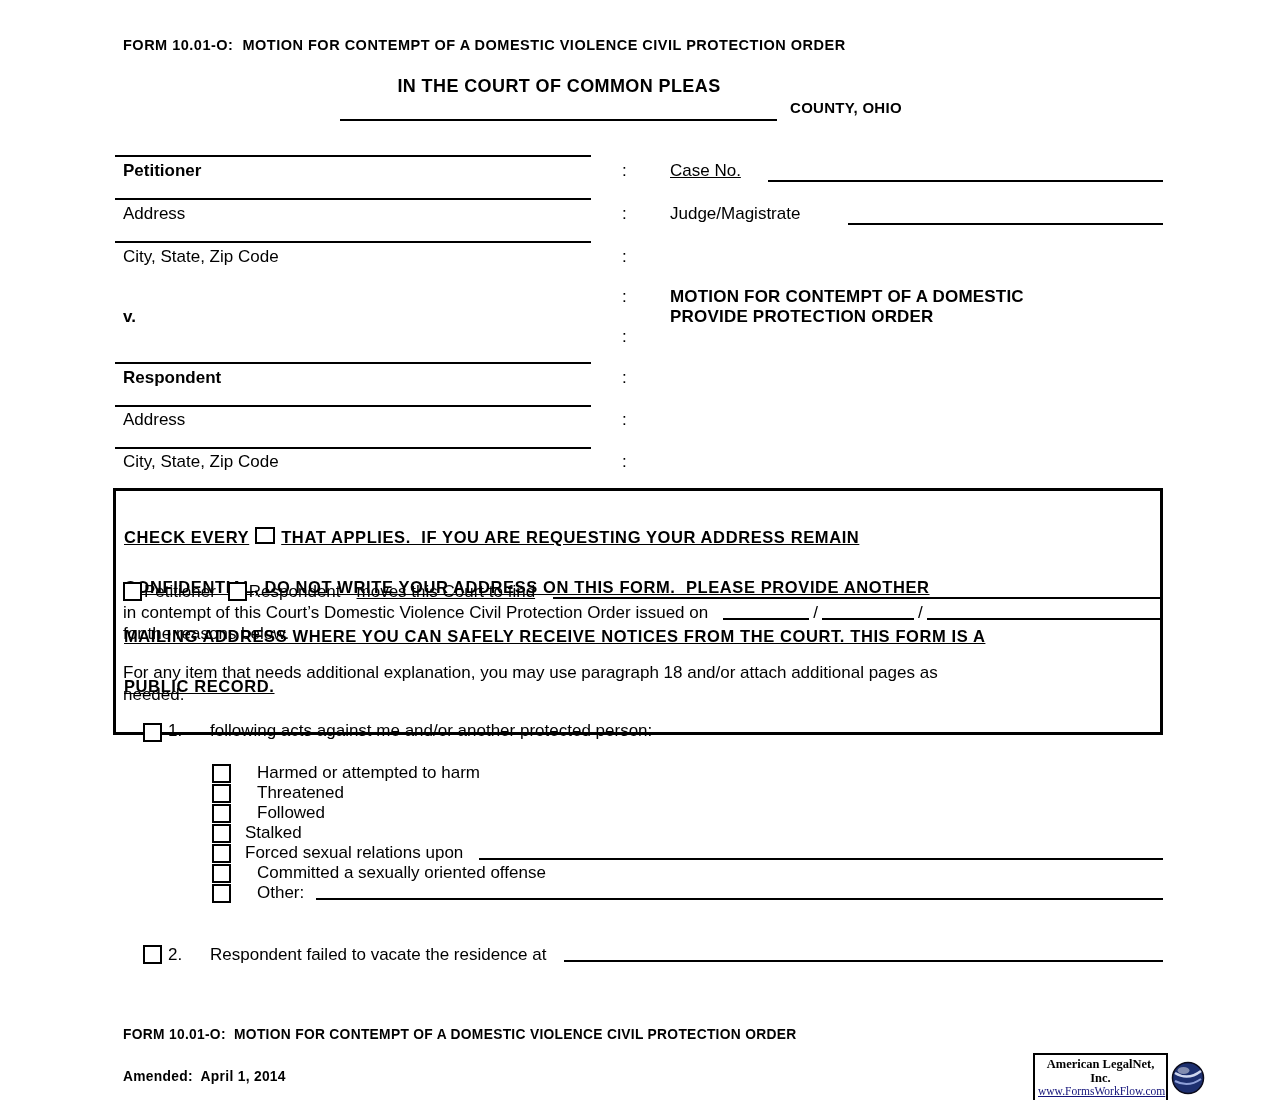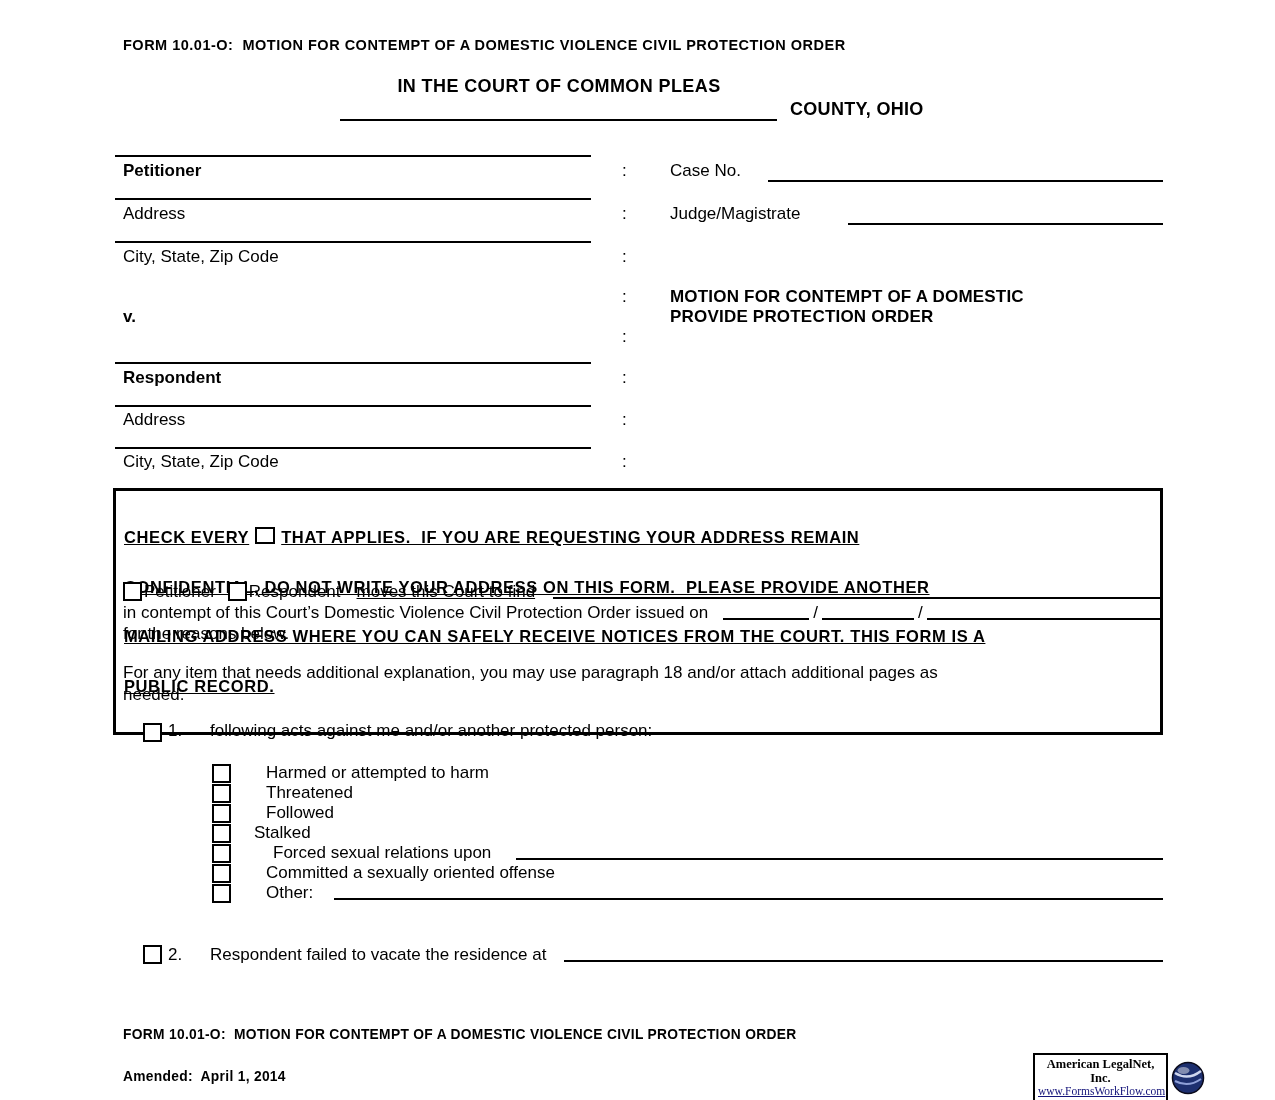--- a/index.html
+++ b/index.html
@@ -7,37 +7,37 @@
         font-family:"Liberation Sans",sans-serif;overflow:hidden;}
   .abs{position:absolute;}
   .b{font-weight:700;}
   .pre{white-space:pre-wrap;}
   .t17{font-size:17px;line-height:21px;}
   .hline{position:absolute;height:0;border-top:2px solid #000;}
   .cb{display:inline-block;width:15px;height:15px;border:2px solid #000;background:#fff;
       flex:none;box-sizing:content-box;}
   .row{display:flex;height:21px;line-height:21px;align-items:baseline;}
   .row .cb{align-self:center;}
-  .subrow{display:flex;height:20px;line-height:20px;align-items:baseline;gap:9px;}
+  .subrow{display:flex;height:20px;line-height:20px;align-items:baseline;}
   .subrow .cb{align-self:center;}
   .blank{height:0;border-bottom:2px solid #000;align-self:flex-end;margin-bottom:3px;}
   .noticebox{border:3px solid #000;box-sizing:border-box;padding:3px 8px 5px 8px;}
   .noticetext{font-size:16.5px;line-height:16.5px;letter-spacing:.6px;font-weight:700;}
   u{text-decoration:underline;}
 </style>
 </head>
 <body>
 
 <div class="page">
 
   <div class="abs b pre" style="left:123px;top:37px;font-size:14.5px;letter-spacing:.5px;">FORM 10.01-O:  MOTION FOR CONTEMPT OF A DOMESTIC VIOLENCE CIVIL PROTECTION ORDER</div>
 
   <div class="abs b" style="left:0;top:76px;width:1118px;text-align:center;font-size:18px;letter-spacing:.4px;">IN THE COURT OF COMMON PLEAS</div>
   <div class="hline" style="left:340px;top:119px;width:437px;"></div>
-  <div class="abs b" style="left:790px;top:99px;font-size:18px;letter-spacing:.3px;">COUNTY, OHIO</div>
+  <div class="abs b" style="left:790px;top:99px;font-size:15px;letter-spacing:.3px;">COUNTY, OHIO</div>
 
   <div class="hline" style="left:115px;top:155px;width:476px;"></div>
   <div class="hline" style="left:115px;top:198px;width:476px;"></div>
   <div class="hline" style="left:115px;top:241px;width:476px;"></div>
   <div class="hline" style="left:115px;top:362px;width:476px;"></div>
   <div class="hline" style="left:115px;top:405px;width:476px;"></div>
   <div class="hline" style="left:115px;top:447px;width:476px;"></div>
 
   <div class="abs t17 b" style="left:123px;top:160px;">Petitioner</div>
   <div class="abs t17" style="left:123px;top:203px;">Address</div>
@@ -49,21 +49,21 @@
 
   <div class="abs t17" style="left:622px;top:160px;">:</div>
   <div class="abs t17" style="left:622px;top:203px;">:</div>
   <div class="abs t17" style="left:622px;top:246px;">:</div>
   <div class="abs t17" style="left:622px;top:286px;">:</div>
   <div class="abs t17" style="left:622px;top:326px;">:</div>
   <div class="abs t17" style="left:622px;top:367px;">:</div>
   <div class="abs t17" style="left:622px;top:409px;">:</div>
   <div class="abs t17" style="left:622px;top:451px;">:</div>
 
-  <div class="abs t17" style="left:670px;top:160px;">Case No.</div>
+  <div class="abs t17" style="left:670px;top:160px;text-decoration:underline;">Case No.</div>
   <div class="hline" style="left:768px;top:180px;width:395px;"></div>
   <div class="abs t17" style="left:670px;top:203px;">Judge/Magistrate</div>
   <div class="hline" style="left:848px;top:223px;width:315px;"></div>
   <div class="abs t17 b" style="left:670px;top:286px;letter-spacing:.2px;">MOTION FOR CONTEMPT OF A DOMESTIC</div>
   <div class="abs t17 b" style="left:670px;top:306px;letter-spacing:.2px;">PROVIDE PROTECTION ORDER</div>
 
   <div class="abs noticebox" style="left:113px;top:488px;width:1050px;">
     <div class="noticetext pre">
       <div><u>CHECK EVERY</u><span class="cb" style="width:16px;height:13px;margin:0 6px;vertical-align:-1px;"></span><u>THAT APPLIES.  IF YOU ARE REQUESTING YOUR ADDRESS REMAIN</u></div>
       <div><u>CONFIDENTIAL, DO NOT WRITE YOUR ADDRESS ON THIS FORM.  PLEASE PROVIDE ANOTHER</u></div>
@@ -121,21 +121,21 @@
     <div class="subrow">
       <span class="cb"></span>
       <span style="margin-left:26px;">Followed</span>
     </div>
     <div class="subrow">
       <span class="cb"></span>
       <span style="margin-left:14px;">Stalked</span>
     </div>
     <div class="subrow">
       <span class="cb"></span>
-      <span style="margin-left:33px;">Forced sexual relations upon</span>
+      <span style="margin-left:14px;">Forced sexual relations upon</span>
       <span class="blank" style="flex:1;margin-left:16px;"></span>
     </div>
     <div class="subrow">
       <span class="cb"></span>
       <span style="margin-left:26px;">Committed a sexually oriented offense</span>
     </div>
     <div class="subrow">
       <span class="cb"></span>
       <span style="margin-left:26px;">Other:</span>
       <span class="blank" style="flex:1;margin-left:12px;"></span>

